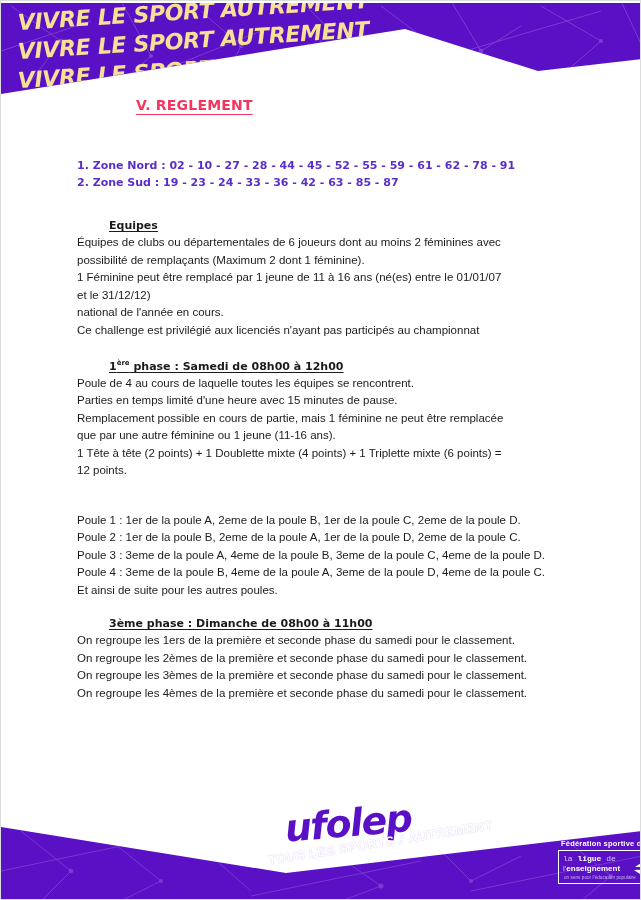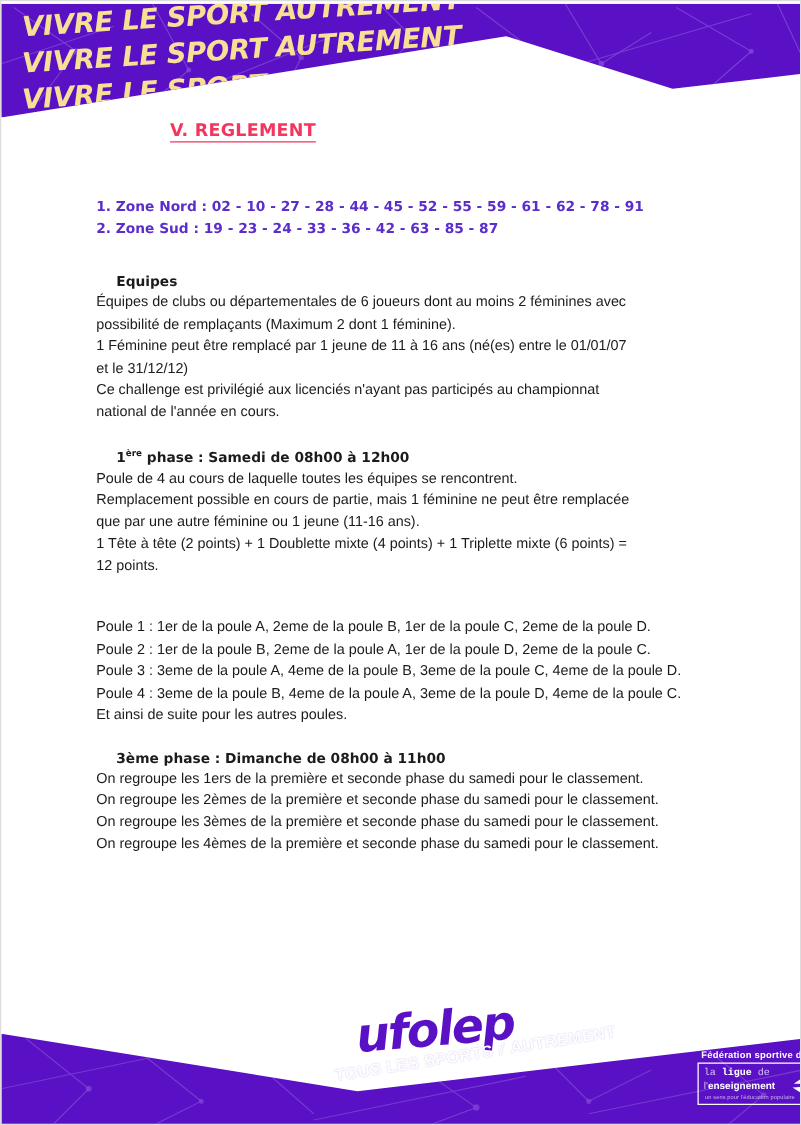--- a/index.html
+++ b/index.html
@@ -99,22 +99,23 @@
     left: 76px;
     top: 216px;
     width: 548px;
   }
   .section { margin-bottom: 0; }
   .sec-head {
     font-family: "DejaVu Sans", sans-serif;
     font-size: 11px;
     font-weight: bold;
     color: #1b1b1b;
+    text-decoration: underline;
     text-underline-offset: 2px;
-    margin-left: 16px;
+    margin-left: 32px;
     line-height: 17px;
     white-space: nowrap;
   }
   .sec-head sup {
     font-size: 7px;
     vertical-align: super;
   }
   .body-line {
     font-family: "Liberation Sans", sans-serif;
     font-size: 11.5px;
@@ -294,29 +295,30 @@
   </div>
 
   <div id="content">
 
     <div class="section">
       <div class="sec-head">Equipes</div>
       <div class="body-line">Équipes de clubs ou départementales de 6 joueurs dont au moins 2 féminines avec</div>
       <div class="body-line">possibilité de remplaçants (Maximum 2 dont 1 féminine).</div>
       <div class="body-line">1 Féminine peut être remplacé par 1 jeune de 11 à 16 ans (né(es) entre le 01/01/07</div>
       <div class="body-line">et le 31/12/12)</div>
+      <div class="body-line">national de l'année en cours.</div>
       <div class="body-line">Ce challenge est privilégié aux licenciés n'ayant pas participés au championnat</div>
-      <div class="body-line">national de l'année en cours.</div>
     </div>
 
     <div class="gap"></div>
 
     <div class="section">
       <div class="sec-head"><span>1</span><sup>ère</sup><span> phase : Samedi de 08h00 à 12h00</span></div>
       <div class="body-line">Poule de 4 au cours de laquelle toutes les équipes se rencontrent.</div>
+      <div class="body-line">Parties en temps limité d'une heure avec 15 minutes de pause.</div>
       <div class="body-line">Remplacement possible en cours de partie, mais 1 féminine ne peut être remplacée</div>
       <div class="body-line">que par une autre féminine ou 1 jeune (11-16 ans).</div>
       <div class="body-line">1 Tête à tête (2 points) + 1 Doublette mixte (4 points) + 1 Triplette mixte (6 points) =</div>
       <div class="body-line">12 points.</div>
     </div>
 
     <div class="gap"></div>
 
 
     <div class="gap"></div>

